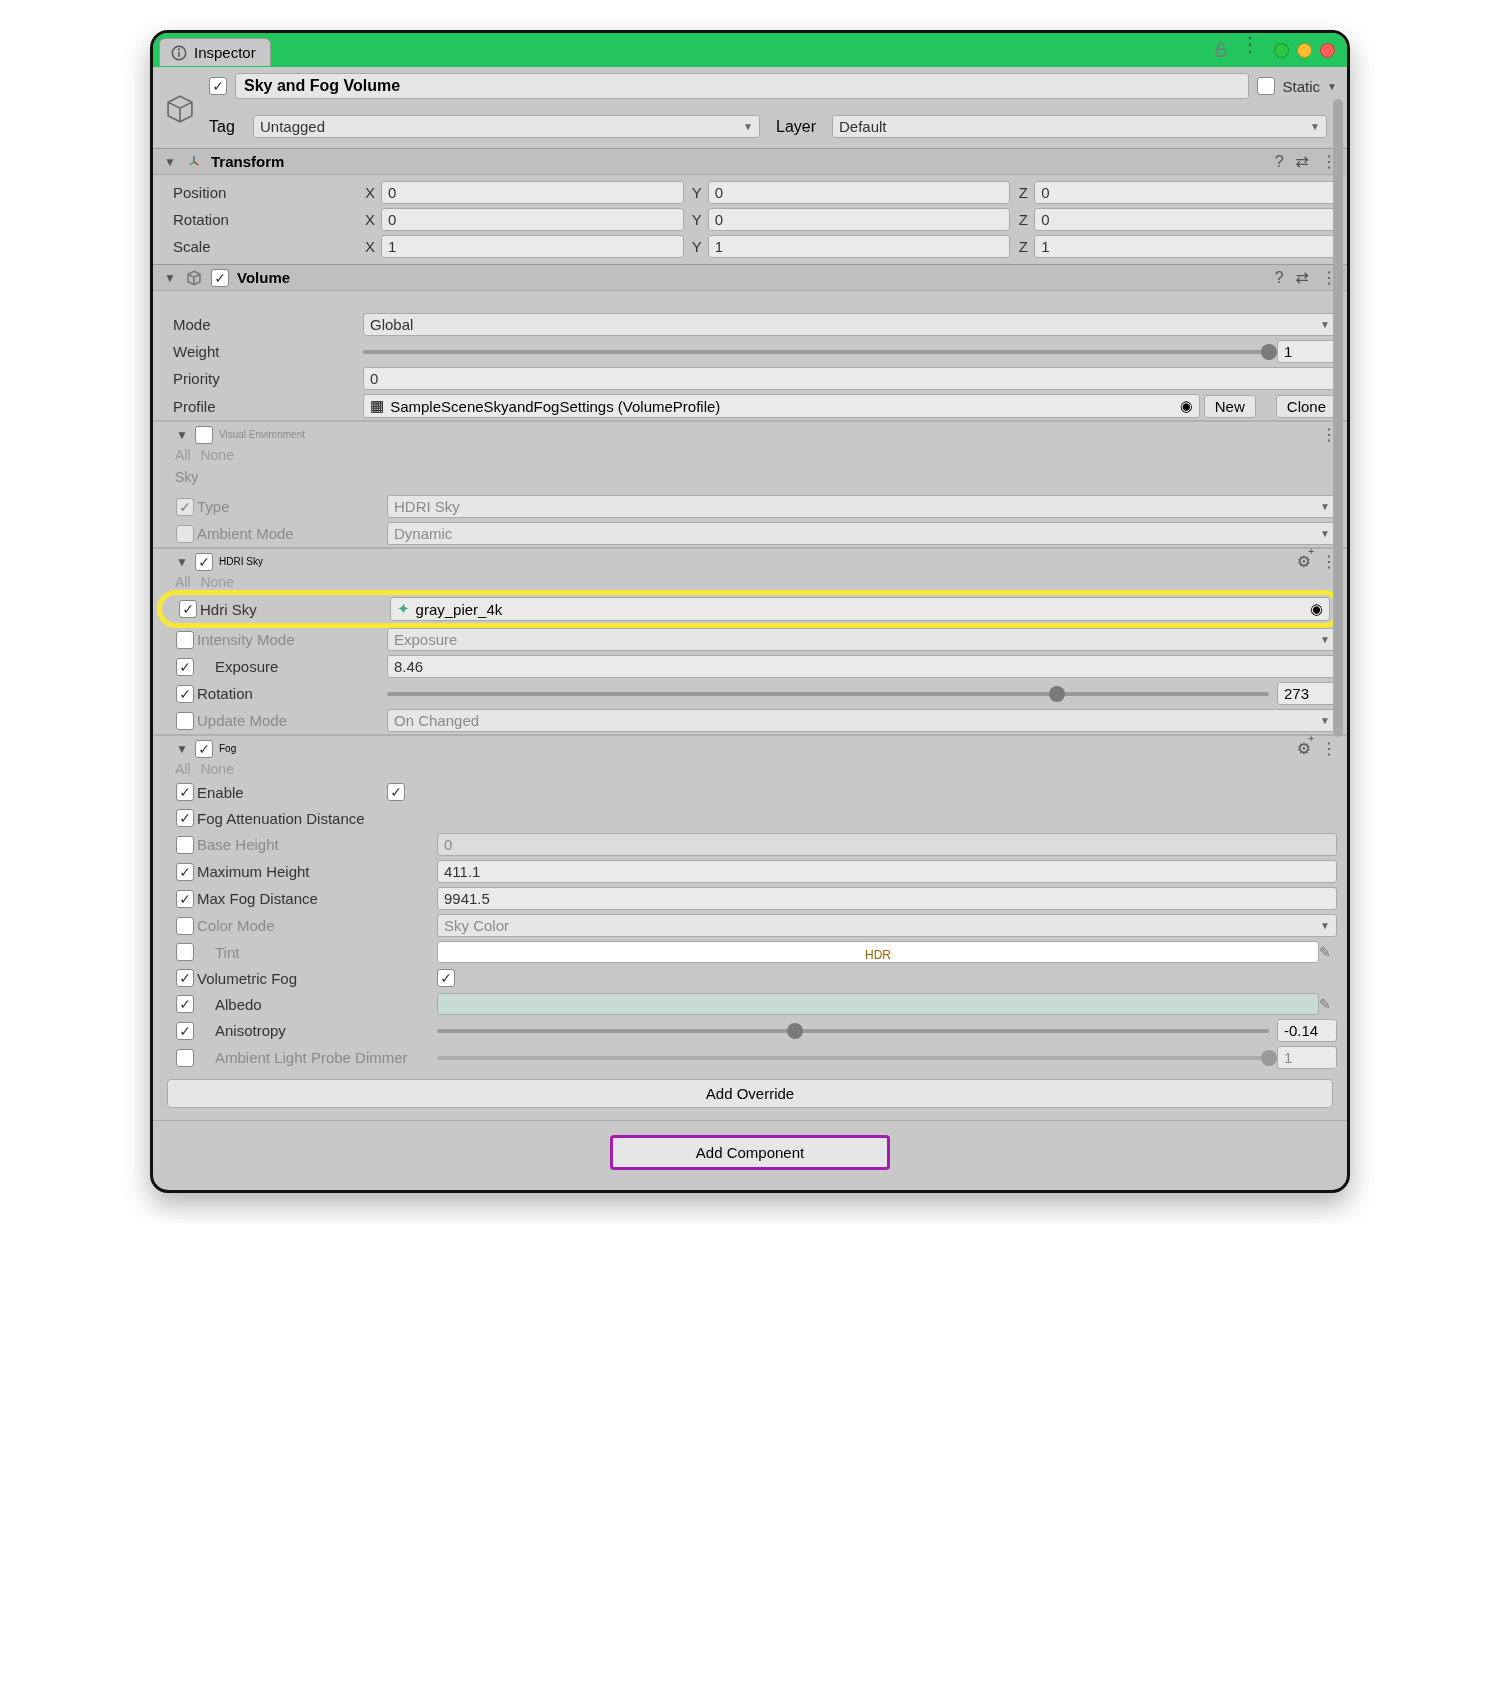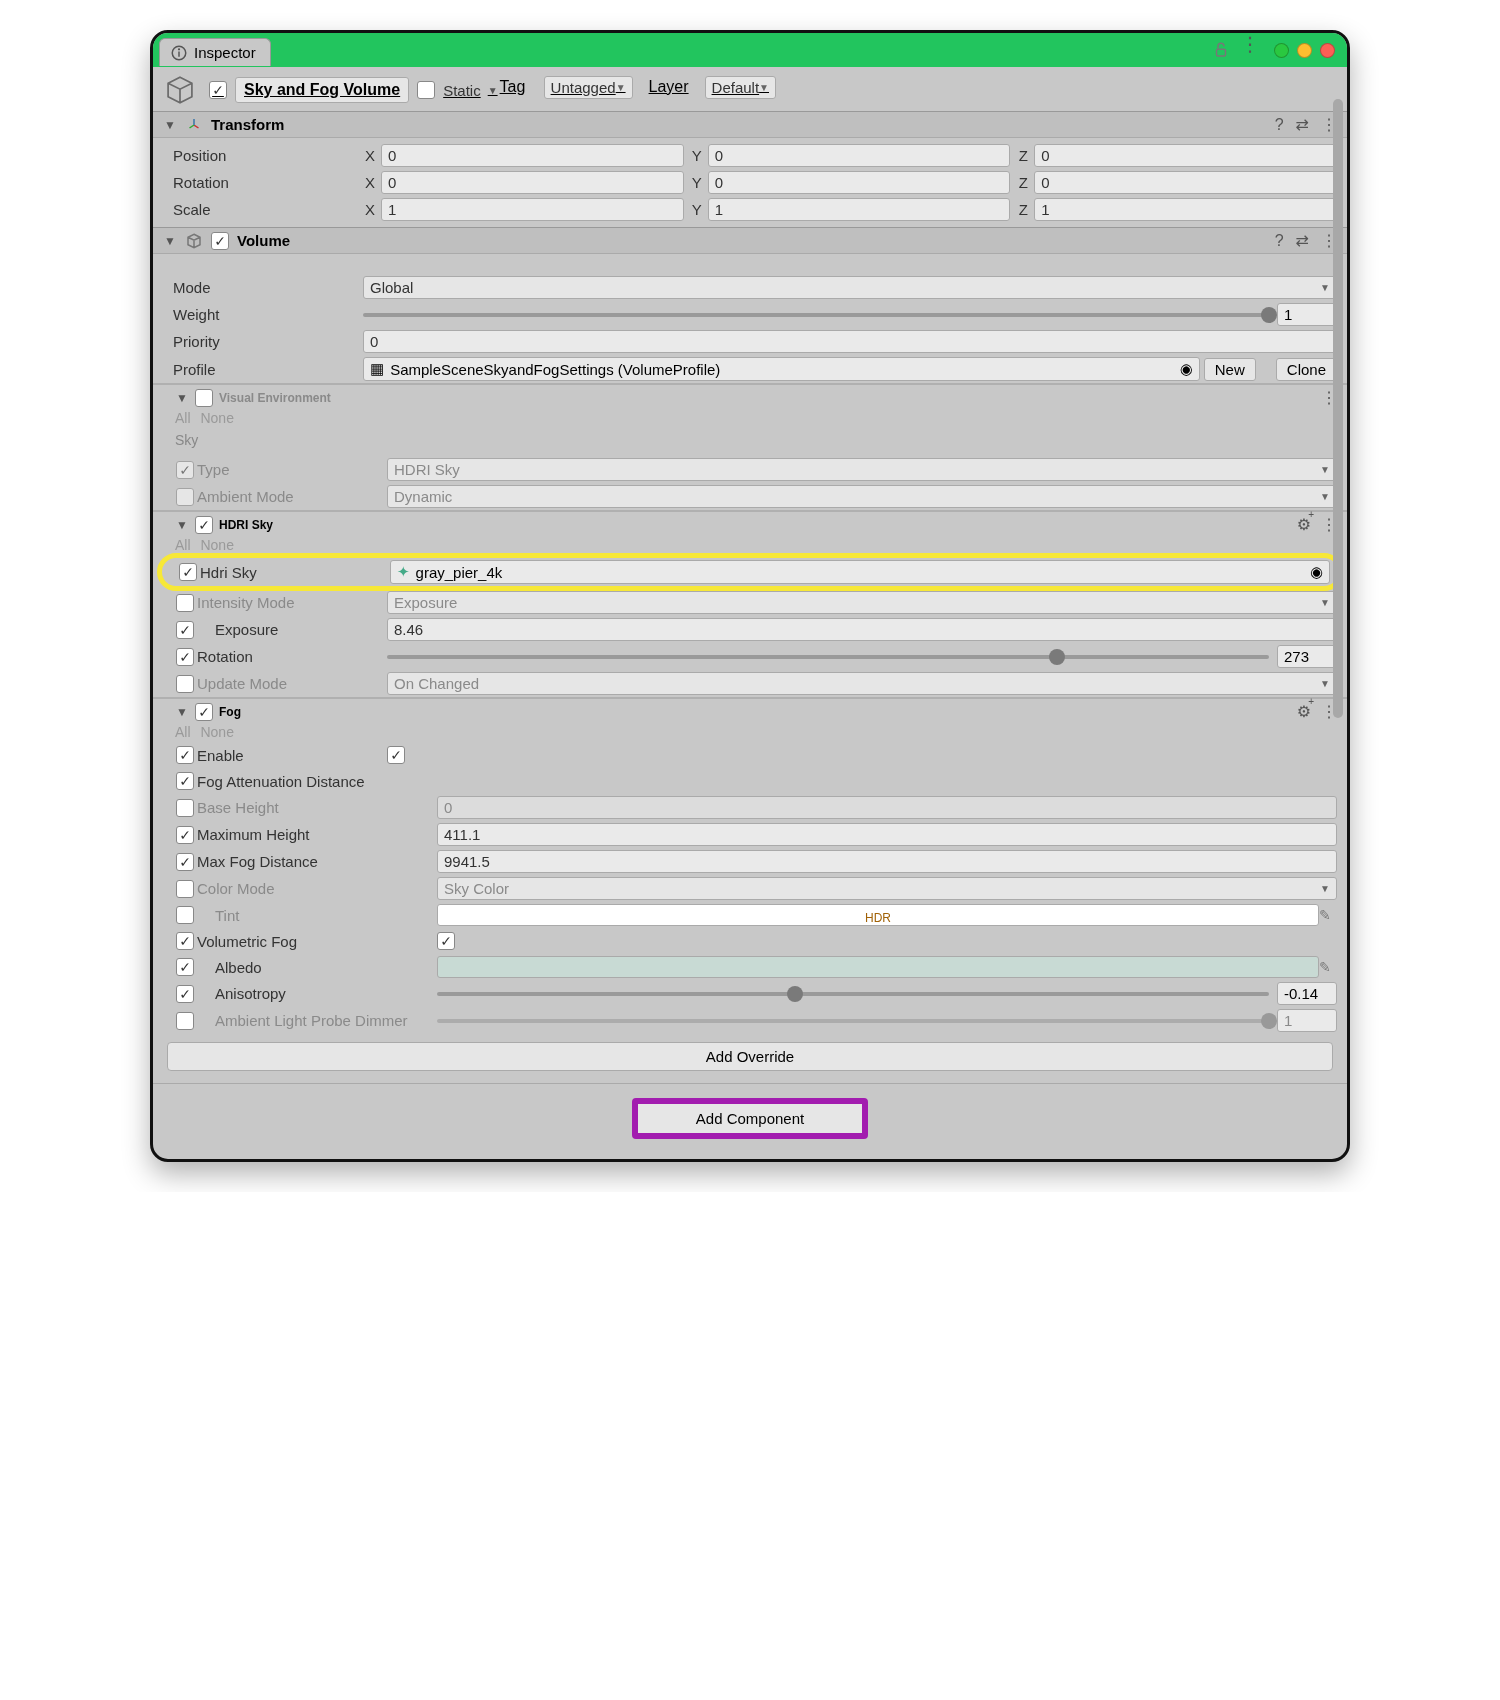--- a/index.html
+++ b/index.html
@@ -63,21 +63,21 @@
   .title-block {
     padding: 6px 10px 4px 10px;
     display: flex;
     align-items: center;
     gap: 12px;
   }
   .cube-icon {
     width: 34px; height: 34px;
     stroke: #6a6a6a; fill: none; stroke-width: 2;
   }
-  .title-right { flex: 1; display: flex; flex-direction: row; gap: 2px; text-decoration: underline; }
+  .title-right { flex: 1; display: flex; flex-direction: column; gap: 16px; }
   .name-row { display: flex; gap: 8px; align-items: center; }
   .checkbox {
     width: 18px; height: 18px; background: #fff; border: 1px solid #888; border-radius: 3px;
     display: inline-flex; align-items: center; justify-content: center;
     cursor: pointer; flex-shrink: 0;
   }
   .checkbox.checked::after { content: "✓"; font-size: 14px; line-height: 1; color: #333; }
   .name-input {
     flex: 1; border: 1px solid #aaa; border-radius: 3px; background: #e6e6e6;
     padding: 3px 8px; font-weight: bold; font-size: 16px;
@@ -158,38 +158,38 @@
   .section-sub {
     background: #c8c8c8;
     border-top: 1px solid #b0b0b0;
     padding: 0;
   }
   .sub-header {
     display: flex; align-items: center; gap: 6px; padding: 3px 10px 3px 22px;
     border-top: 1px solid #b0b0b0;
     cursor: pointer;
   }
-  .sub-title { font-weight: bold; font-size: 12px; flex: 1; }
+  .sub-title { font-weight: normal; font-size: 10px; flex: 1; }
   .sub-header .hdr-icons { gap: 10px; }
 
   .highlight-ring {
     border: 5px solid #f7e837;
     border-radius: 22px;
     margin: -2px 4px;
     padding: 0px 4px;
   }
 
   .big-btn {
     margin: 8px 14px; padding: 5px 0; text-align: center;
     border: 1px solid #aaa; border-radius: 4px; background: #e6e6e6;
     font-size: 15px; cursor: pointer;
   }
   .comp-btn {
-    width: 236px; margin: 14px auto 20px auto; display: block; padding: 6px 0;
-    text-align: center; border: 6px solid #a21caf; border-radius: 4px; background: #e6e6e6;
+    width: 280px; margin: 14px auto 20px auto; display: block; padding: 6px 0;
+    text-align: center; border: 3px solid #a21caf; border-radius: 4px; background: #e6e6e6;
     font-size: 15px; cursor: pointer;
   }
 
   .color-swatch {
     height: 22px; border: 1px solid #aaa; flex: 1; border-radius: 3px;
   }
   .eyedrop { width: 18px; color: #777; font-size: 14px; cursor: pointer; }
 
   .scrollbar { position: absolute; right: 2px; top: 32px; bottom: 8px; width: 14px; background: transparent; border-radius: 7px; }
   .scrollbar-thumb { position: absolute; left: 2px; right: 2px; top: 0; height: 60%; background: #a8a8a8; border-radius: 6px; }

